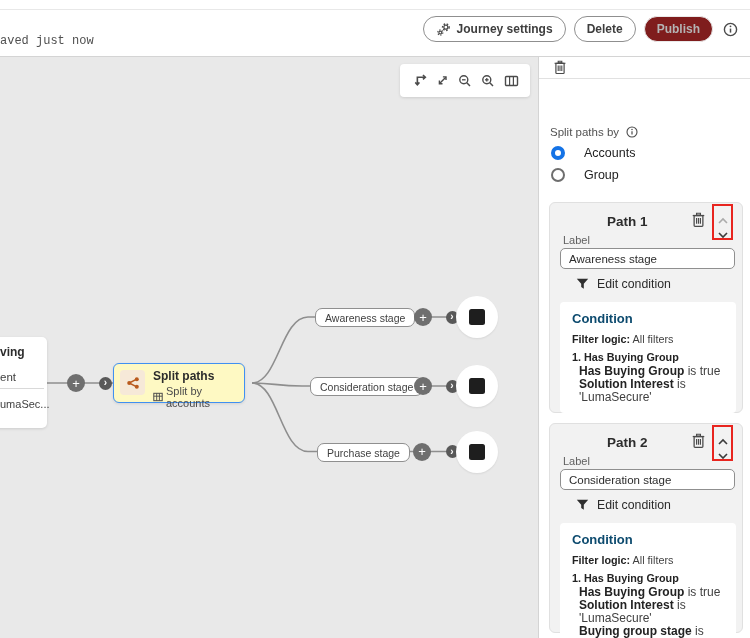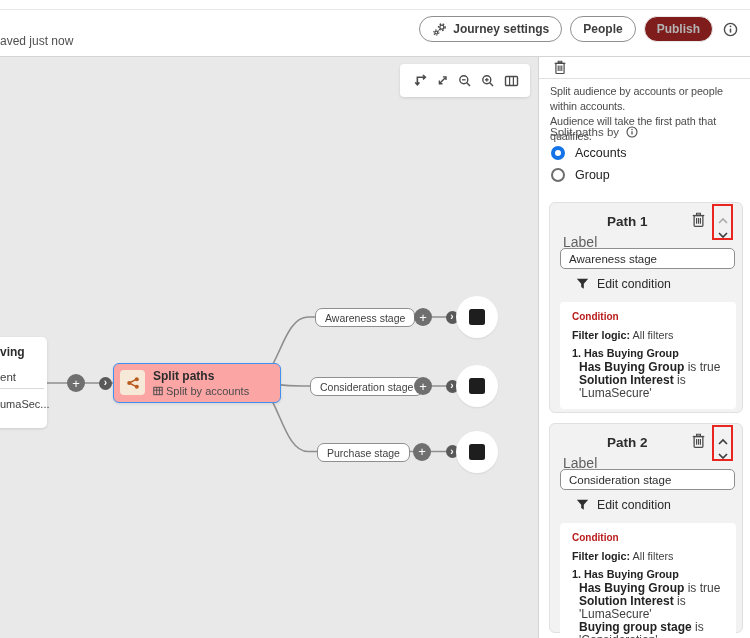--- a/index.html
+++ b/index.html
@@ -2,21 +2,21 @@
 <html><head>
 <meta charset="utf-8">
 <style>
   * { margin:0; padding:0; box-sizing:border-box; }
   html,body { width:750px; height:638px; overflow:hidden; }
   body { font-family:"Liberation Sans", sans-serif; background:#fff; position:relative; color:#3f3f3f; }
 
   
   #topbar { position:absolute; top:0; left:0; width:750px; height:57px; background:#fff; border-bottom:1px solid #d4d4d4; }
   #topbar .hairline { position:absolute; top:9px; left:0; width:750px; height:1px; background:#e8e8e8; }
-  #saved-status { position:absolute; left:0; top:34px; font-size:12px; color:#4f4f4f; }
+  #saved-status { position:absolute; left:0; top:34px; font-size:12px; color:#4f4f4f;font-family:Liberation Mono, monospace; }
   #topbar-actions { position:absolute; right:12px; top:16px; display:flex; align-items:center; gap:8px; }
   .pill-btn { height:26px; padding:0 12px; border:1.6px solid #8f8f8f; border-radius:14px; background:#fff;
               font-family:inherit; font-size:12px; font-weight:bold; color:#3e3e3e; display:inline-flex; align-items:center; gap:6px; cursor:pointer; }
   .pill-btn.disabled { background:#7f1d1d; border-color:#eaeaea; color:#b4b4b4; }
   .icon-stroke { stroke:#4b4b4b; fill:none; }
 
   
   #canvas { position:absolute; top:57px; left:0; width:538px; height:581px; background:#e9e9e9; overflow:hidden; }
   #edge-layer { position:absolute; top:0; left:0; }
 
@@ -24,21 +24,21 @@
                     box-shadow:0 1px 3px rgba(0,0,0,0.12); display:flex; align-items:center; justify-content:space-between; padding:0 9px; }
   .tool-btn { width:20px; height:20px; display:flex; align-items:center; justify-content:center; cursor:pointer; }
 
   #source-node { position:absolute; left:-60px; top:280px; width:107px; height:91px; background:#fff; border-radius:0 5px 5px 0;
                  box-shadow:0 1px 3px rgba(0,0,0,0.12); }
   #source-node .t1 { position:absolute; left:60px; top:8px;  font-size:12px; font-weight:bold; color:#2c2c2c; }
   #source-node .t2 { position:absolute; left:60px; top:34px; font-size:11.5px; color:#3f3f3f; }
   #source-node .div { position:absolute; left:60px; top:51px; width:44px; height:1px; background:#d9d9d9; }
   #source-node .t3 { position:absolute; left:60px; top:61px; font-size:11px; color:#3f3f3f; }
 
-  #split-node { position:absolute; left:113px; top:306px; width:168px; height:40px; background:#fca5a5;
+  #split-node { position:absolute; left:113px; top:306px; width:132px; height:40px; background:#fef9c3;
                 border:1.6px solid #4090f2; border-radius:6px; box-shadow:0 1px 3px rgba(0,0,0,0.10); cursor:pointer; }
   #split-node .icon-box { position:absolute; left:6px; top:6px; width:25px; height:25px; background:#f6e9d8; border-radius:4px;
                           display:flex; align-items:center; justify-content:center; }
   #split-node .title { position:absolute; left:39px; top:5px; font-size:12px; font-weight:bold; color:#2c2c2c; }
   #split-node .sub { position:absolute; left:39px; top:21px; font-size:11px; color:#4b4b4b; display:flex; align-items:center; gap:3px; }
 
   .branch-pill { position:absolute; height:19px; background:#fff; border:1px solid #8f8f8f; border-radius:7px;
                  font-size:10.5px; color:#3f3f3f; display:flex; align-items:center; padding:0 9px; cursor:pointer; }
   .plus-btn { position:absolute; width:18px; height:18px; border-radius:50%; background:#6f6f6f; color:#fff; font-size:13px;
               display:flex; align-items:center; justify-content:center; line-height:1; cursor:pointer; }
@@ -47,38 +47,38 @@
   .end-node { position:absolute; width:42px; height:42px; border-radius:50%; background:#fff; box-shadow:0 1px 2px rgba(0,0,0,0.08);
               display:flex; align-items:center; justify-content:center; }
   .end-node .sq { width:16px; height:16px; background:#1e1e1e; border-radius:2.5px; }
 
   
   #panel { position:absolute; top:57px; left:538px; width:212px; height:581px; background:#fff; border-left:1px solid #d4d4d4; }
   #panel-trash { position:absolute; left:14px; top:3px; width:18px; height:18px; cursor:pointer; }
   #panel .divider { position:absolute; left:0; top:21px; width:212px; height:1px; background:#e1e1e1; }
   #panel-desc { position:absolute; left:11px; top:27px; width:198px; font-size:10.8px; line-height:15px; color:#4b4b4b; letter-spacing:-0.1px; }
   #split-by-row { position:absolute; left:11px; top:69px; display:flex; align-items:center; gap:7px; font-size:11.5px; color:#525252; }
-  .radio-row { position:absolute; left:12px; display:flex; align-items:center; gap:10px; cursor:pointer; }
+  .radio-row { position:absolute; left:12px; display:flex; align-items:center; gap:19px; cursor:pointer; }
   .radio { width:14px; height:14px; border-radius:50%; background:#fff; }
   .radio.on { border:4.6px solid #1473e6; }
   .radio.off { border:2px solid #6e6e6e; }
   .radio-label { font-size:12.5px; color:#222; }
 
   .path-card { position:absolute; left:10px; width:194px; background:#f2f2f2; border:1px solid #e0e0e0; border-radius:6px; }
   .path-title { position:absolute; left:13px; top:11px; font-size:13.5px; font-weight:bold; color:#2c2c2c;margin-left:44px; }
   .card-trash { position:absolute; left:141px; top:9px; width:16px; height:17px; cursor:pointer; }
   .chev-box { position:absolute; left:162px; top:1px; width:21px; height:36px; border:2px solid #e8251f;
               display:flex; flex-direction:column; align-items:center; justify-content:space-evenly; }
   .chev { width:12px; height:8px; cursor:pointer; }
-  .label-caption { position:absolute; left:13px; top:31px; font-size:14px; color:#5f5f5f; }
+  .label-caption { position:absolute; left:13px; top:31px; font-size:11px; color:#5f5f5f; }
   .field-input { position:absolute; left:10px; top:45px; width:175px; height:21px; border:1px solid #8f8f8f; border-radius:5px;
                  background:#fff; font-family:inherit; font-size:11.5px; color:#2c2c2c; padding:0 8px; }
   .edit-cond { position:absolute; left:26px; top:74px; display:flex; align-items:center; gap:8px; font-size:12.3px; color:#2b2b2b; cursor:pointer; }
   .cond-box { position:absolute; left:10px; top:99px; width:176px; background:#fff; border-radius:4px; padding:9px 12px 9px 12px; }
-  .cond-heading { font-size:10px; font-weight:bold; color:#b91c1c; margin-bottom:7px; }
+  .cond-heading { font-size:13px; font-weight:bold; color:#0c4a6e; margin-bottom:7px; }
   .cond-logic { font-size:10.8px; margin-bottom:6px; }
   .cond-group { font-size:10.8px; font-weight:bold; color:#232323; margin-bottom:2px; }
   .cond-rule { font-size:12px; line-height:13px; padding-left:7px; }
   .cond-box b { color:#232323; }
 </style>
 </head>
 <body>
 
 <div id="topbar">
   <div class="hairline"></div>
@@ -89,21 +89,21 @@
         <svg width="15" height="15" viewBox="0 0 16 16">
           <circle cx="10.5" cy="5.5" r="2.1" class="icon-stroke" stroke-width="1.3"></circle>
           <circle cx="10.5" cy="5.5" r="3.5" class="icon-stroke" stroke-width="1.5" stroke-dasharray="1.7 1.7"></circle>
           <circle cx="4.6" cy="11.2" r="1.5" class="icon-stroke" stroke-width="1.2"></circle>
           <circle cx="4.6" cy="11.2" r="2.7" class="icon-stroke" stroke-width="1.3" stroke-dasharray="1.4 1.4"></circle>
         </svg>
       </span>
       <span>Journey settings</span>
     </button>
     <button class="pill-btn">
-      <span>People</span>
+      <span>Delete</span>
     </button>
     <button class="pill-btn disabled">
       <span>Publish</span>
     </button>
     <span style="display:flex; margin-left:2px">
       <svg width="15" height="15" viewBox="0 0 15 15">
         <circle cx="7.5" cy="7.5" r="6.1" class="icon-stroke" stroke-width="1.4"></circle>
         <line x1="7.5" y1="6.6" x2="7.5" y2="10.6" class="icon-stroke" stroke-width="1.5"></line>
         <circle cx="7.5" cy="4.3" r="0.9" fill="#4b4b4b"></circle>
       </svg>
@@ -222,24 +222,20 @@
       <path d="M5.2,1.2 h3.6 v1.6 h-3.6 z" class="icon-stroke" stroke-width="1.1"></path>
       <line x1="1.6" y1="3.3" x2="12.4" y2="3.3" class="icon-stroke" stroke-width="1.2"></line>
       <rect x="2.9" y="3.3" width="8.2" height="10.2" rx="0.8" class="icon-stroke" stroke-width="1.2"></rect>
       <line x1="5.2" y1="5.6" x2="5.2" y2="11" class="icon-stroke" stroke-width="1.1"></line>
       <line x1="7" y1="5.6" x2="7" y2="11" class="icon-stroke" stroke-width="1.1"></line>
       <line x1="8.8" y1="5.6" x2="8.8" y2="11" class="icon-stroke" stroke-width="1.1"></line>
     </svg>
   </span>
   <div class="divider"></div>
 
-  <div id="panel-desc">
-    <div>Split audience by accounts or people within accounts.</div>
-    <div>Audience will take the first path that qualifies.</div>
-  </div>
 
   <div id="split-by-row">
     <span>Split paths by</span>
     <span style="display:flex">
       <svg width="12" height="12" viewBox="0 0 12 12">
         <circle cx="6" cy="6" r="5" class="icon-stroke" stroke-width="1.1"></circle>
         <line x1="6" y1="5.3" x2="6" y2="8.6" class="icon-stroke" stroke-width="1.2"></line>
         <circle cx="6" cy="3.4" r="0.75" fill="#4b4b4b"></circle>
       </svg>
     </span>

